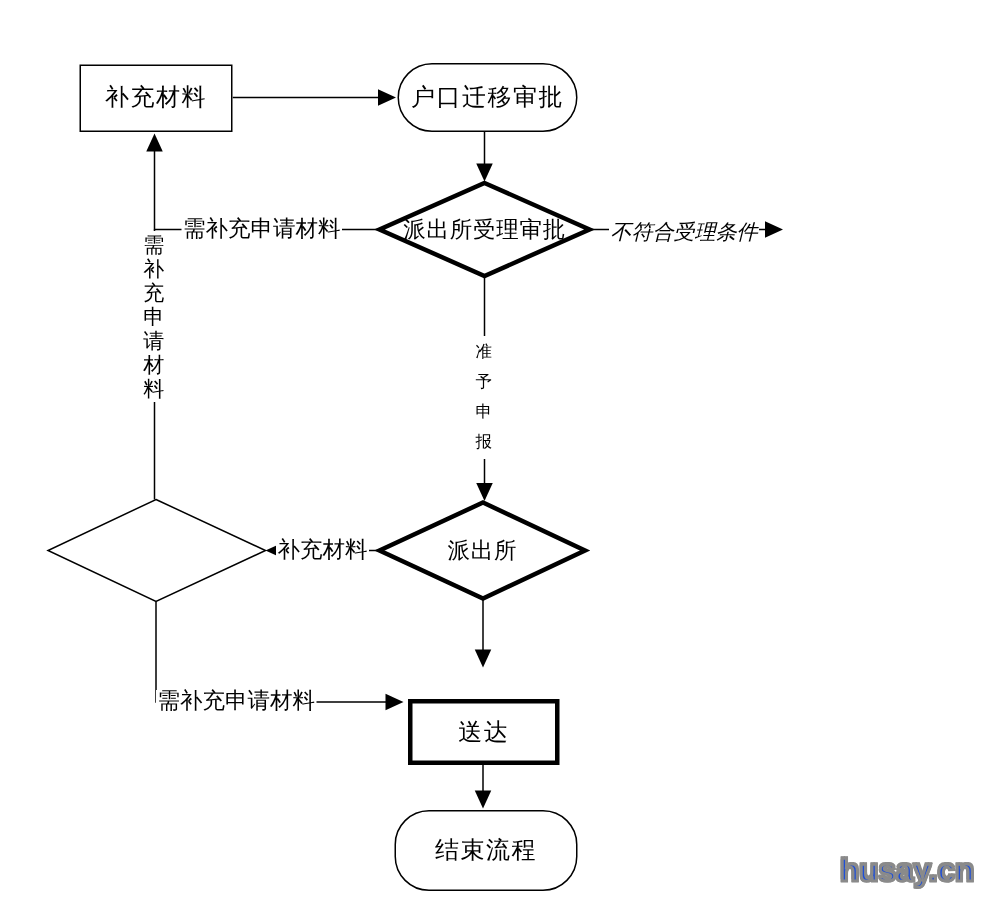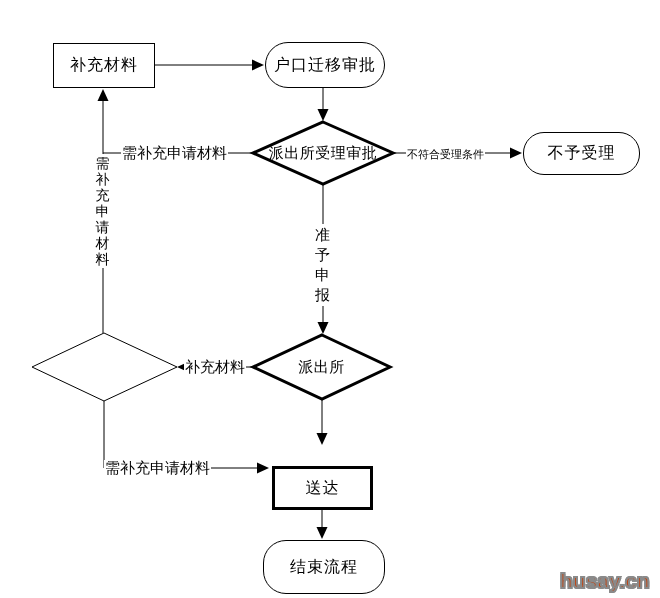--- a/index.html
+++ b/index.html
@@ -33,39 +33,39 @@
     pointer-events:none;
   }
   .edge-label{
     position:absolute;
     background:#ffffff;
     font-size:15px;
     line-height:16px;
     white-space:nowrap;
     padding:0 1px;
   }
-  .edge-label.small{font-size:11px;}
+  .edge-label.small{font-size:14px;font-style:italic;}
   .vlabel{
     position:absolute;
     background:#ffffff;
     width:17px;
     font-size:14px;
     line-height:16px;
     text-align:center;
     word-break:break-all;
     padding:1px 0;
   }
-  .vlabel.wide{font-size:15px;line-height:20px;}
+  .vlabel.wide{font-size:11px;line-height:20px;}
   .watermark{
     position:absolute;
     left:560px;top:569px;
     font-size:21px;
     font-weight:bold;
     letter-spacing:0px;
-    color:#c2410c;
+    color:#1d4ed8;
     -webkit-text-stroke:2px #8a8a8a;
     text-shadow:
       -1px -1px 0 #8a8a8a, 1px -1px 0 #8a8a8a,
       -1px  1px 0 #8a8a8a, 1px  1px 0 #8a8a8a;
   }
 </style>
 </head>
 <body>
 
 <div class="canvas">
@@ -95,21 +95,20 @@
     <polygon points="177,367 189,361.5 189,372.5" fill="#000"></polygon>
     <polygon points="269,468 257,462.5 257,473.5" fill="#000"></polygon>
     <polygon points="322,445 316.5,433 327.5,433" fill="#000"></polygon>
     <polygon points="322,539 316.5,527 327.5,527" fill="#000"></polygon>
   </svg>
 
   <div class="node rect-thin" style="left:53px;top:43px;width:102px;height:45px;">补充材料</div>
 
   <div class="node stadium" style="left:265px;top:42px;width:120px;height:46px;">户口迁移审批</div>
 
-  <div class="node stadium" style="left:523px;top:132px;width:117px;height:43px;border-radius:21px;">不予受理</div>
 
   <div class="node rect-thick" style="left:272px;top:466px;width:101px;height:44px;">送达</div>
 
   <div class="node stadium" style="left:263px;top:540px;width:122px;height:54px;">结束流程</div>
 
   <div class="diamond-label" style="left:253px;top:144px;width:140px;height:18px;">派出所受理审批</div>
 
   <div class="diamond-label" style="left:253px;top:358px;width:137px;height:18px;">派出所</div>
 
 

